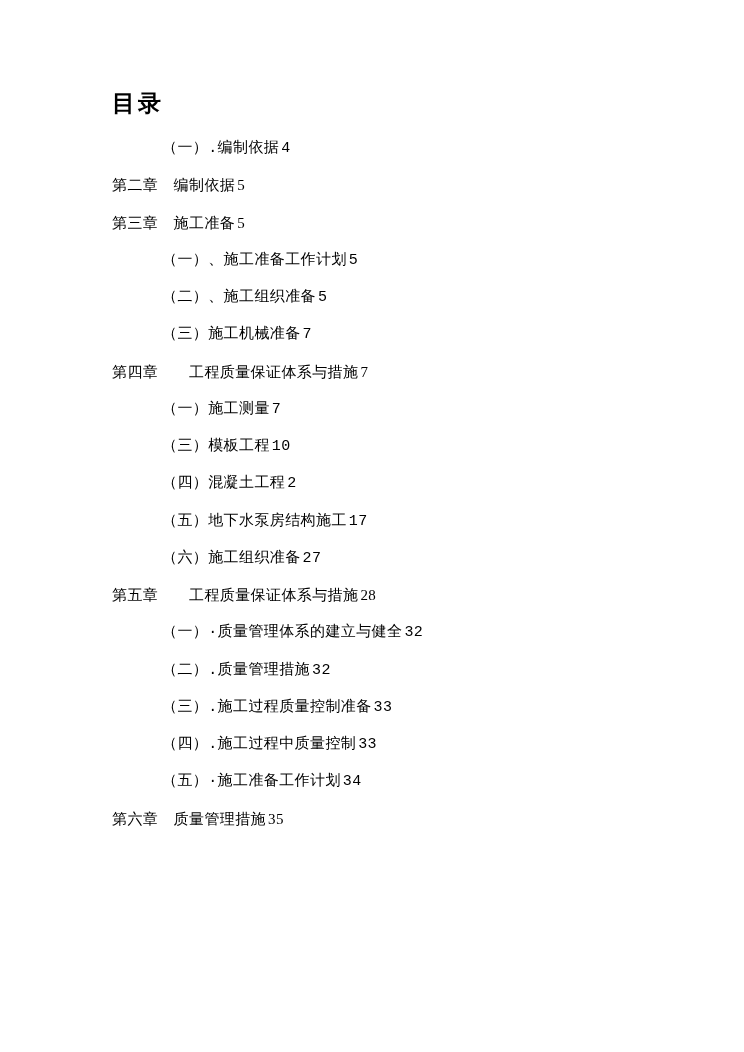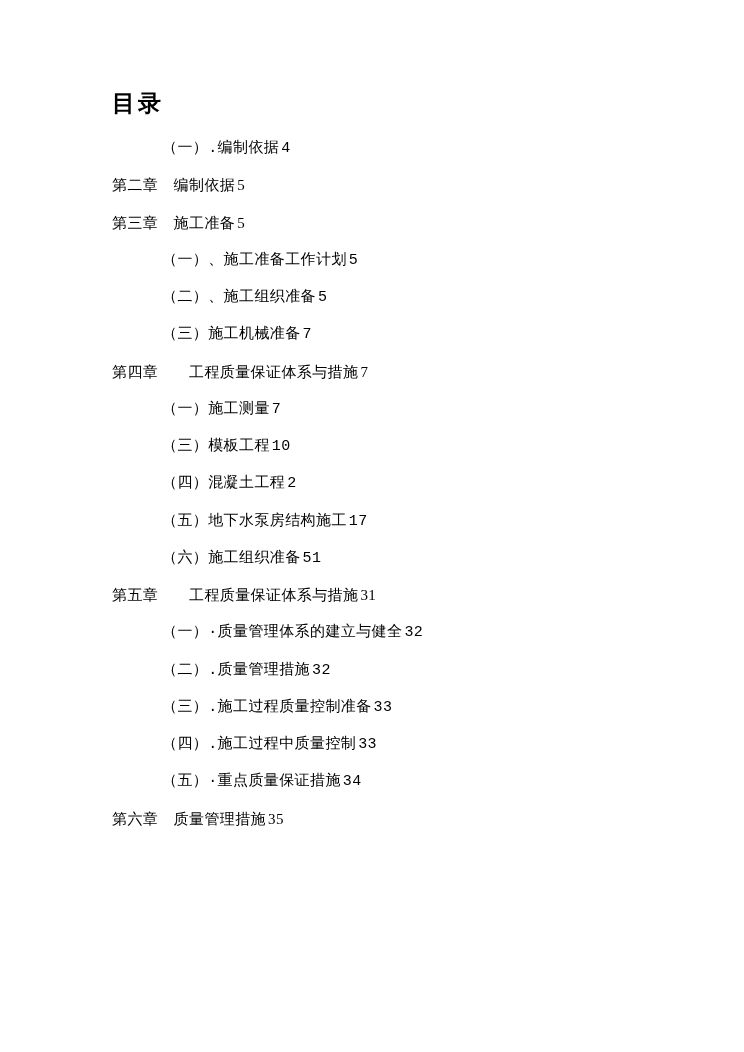--- a/index.html
+++ b/index.html
@@ -68,22 +68,22 @@
       <li class="toc-entry level-1"><span class="label">第二章　编制依据</span><span class="page-num">5</span></li>
       <li class="toc-entry level-1"><span class="label">第三章　施工准备</span><span class="page-num">5</span></li>
       <li class="toc-entry level-2"><span class="label">（一）、施工准备工作计划</span><span class="page-num">5</span></li>
       <li class="toc-entry level-2"><span class="label">（二）、施工组织准备</span><span class="page-num">5</span></li>
       <li class="toc-entry level-2"><span class="label">（三）施工机械准备</span><span class="page-num">7</span></li>
       <li class="toc-entry level-1"><span class="label">第四章　　工程质量保证体系与措施</span><span class="page-num">7</span></li>
       <li class="toc-entry level-2"><span class="label">（一）施工测量</span><span class="page-num">7</span></li>
       <li class="toc-entry level-2"><span class="label">（三）模板工程</span><span class="page-num">10</span></li>
       <li class="toc-entry level-2"><span class="label">（四）混凝土工程</span><span class="page-num">2</span></li>
       <li class="toc-entry level-2"><span class="label">（五）地下水泵房结构施工</span><span class="page-num">17</span></li>
-      <li class="toc-entry level-2"><span class="label">（六）施工组织准备</span><span class="page-num">51</span></li>
-      <li class="toc-entry level-1"><span class="label">第五章　　工程质量保证体系与措施</span><span class="page-num">31</span></li>
+      <li class="toc-entry level-2"><span class="label">（六）施工组织准备</span><span class="page-num">27</span></li>
+      <li class="toc-entry level-1"><span class="label">第五章　　工程质量保证体系与措施</span><span class="page-num">28</span></li>
       <li class="toc-entry level-2"><span class="label">（一）·质量管理体系的建立与健全</span><span class="page-num">32</span></li>
       <li class="toc-entry level-2"><span class="label">（二）.质量管理措施</span><span class="page-num">32</span></li>
       <li class="toc-entry level-2"><span class="label">（三）.施工过程质量控制准备</span><span class="page-num">33</span></li>
       <li class="toc-entry level-2"><span class="label">（四）.施工过程中质量控制</span><span class="page-num">33</span></li>
-      <li class="toc-entry level-2"><span class="label">（五）·重点质量保证措施</span><span class="page-num">34</span></li>
+      <li class="toc-entry level-2"><span class="label">（五）·施工准备工作计划</span><span class="page-num">34</span></li>
       <li class="toc-entry level-1"><span class="label">第六章　质量管理措施</span><span class="page-num">35</span></li>
     </ul>
 </div>
 
 </body></html>

